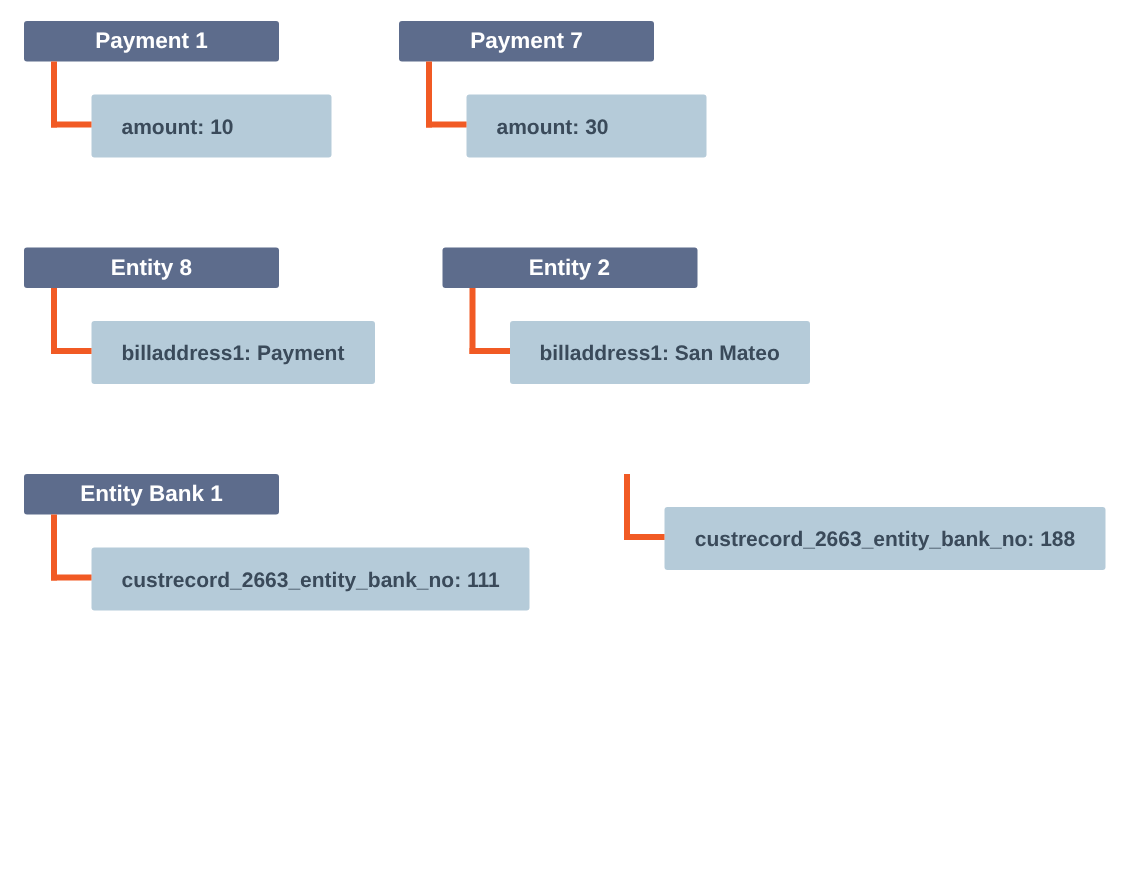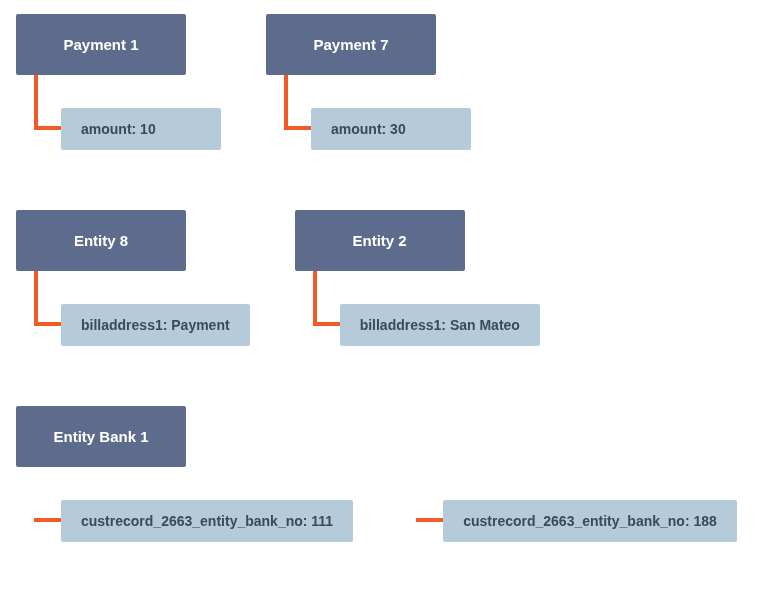--- a/index.html
+++ b/index.html
@@ -10,32 +10,32 @@
     height: 590px;
     padding: 14px 16px;
     font-size: 14px;
   }
   .row {
     display: flex;
     flex-direction: row;
     gap: 45px;
     margin-bottom: 60px;
   }
-  .row:last-child { margin-bottom: 0; align-items: flex-end; }
+  .row:last-child { margin-bottom: 0; }
   .tree {
     display: flex;
     flex-direction: column;
     position: relative;
   }
   .parent-box {
     background: #5d6c8c;
     color: #ffffff;
     font-weight: 600;
     font-size: 15px;
-    padding: 22px 20px;
+    padding: 5px 20px;
     border-radius: 2px;
     text-align: center;
     min-width: 170px;
     width: fit-content;
   }
   .child-wrap {
     display: flex;
     flex-direction: row;
     align-items: flex-end;
     margin-top: 0;
@@ -67,21 +67,20 @@
     background: #f15a24;
   }
   .child-box {
     background: #b5cbd9;
     color: #3a4a5a;
     font-weight: 600;
     font-size: 14px;
     padding: 13px 20px;
     border-radius: 2px;
     min-width: 160px;
-    margin-top: 11px;
   }
 </style>
 </head>
 <body>
 
 <div class="row">
   <div class="tree">
     <div class="parent-box">Payment 1</div>
     <div class="child-wrap">
       <div class="connector"></div>

